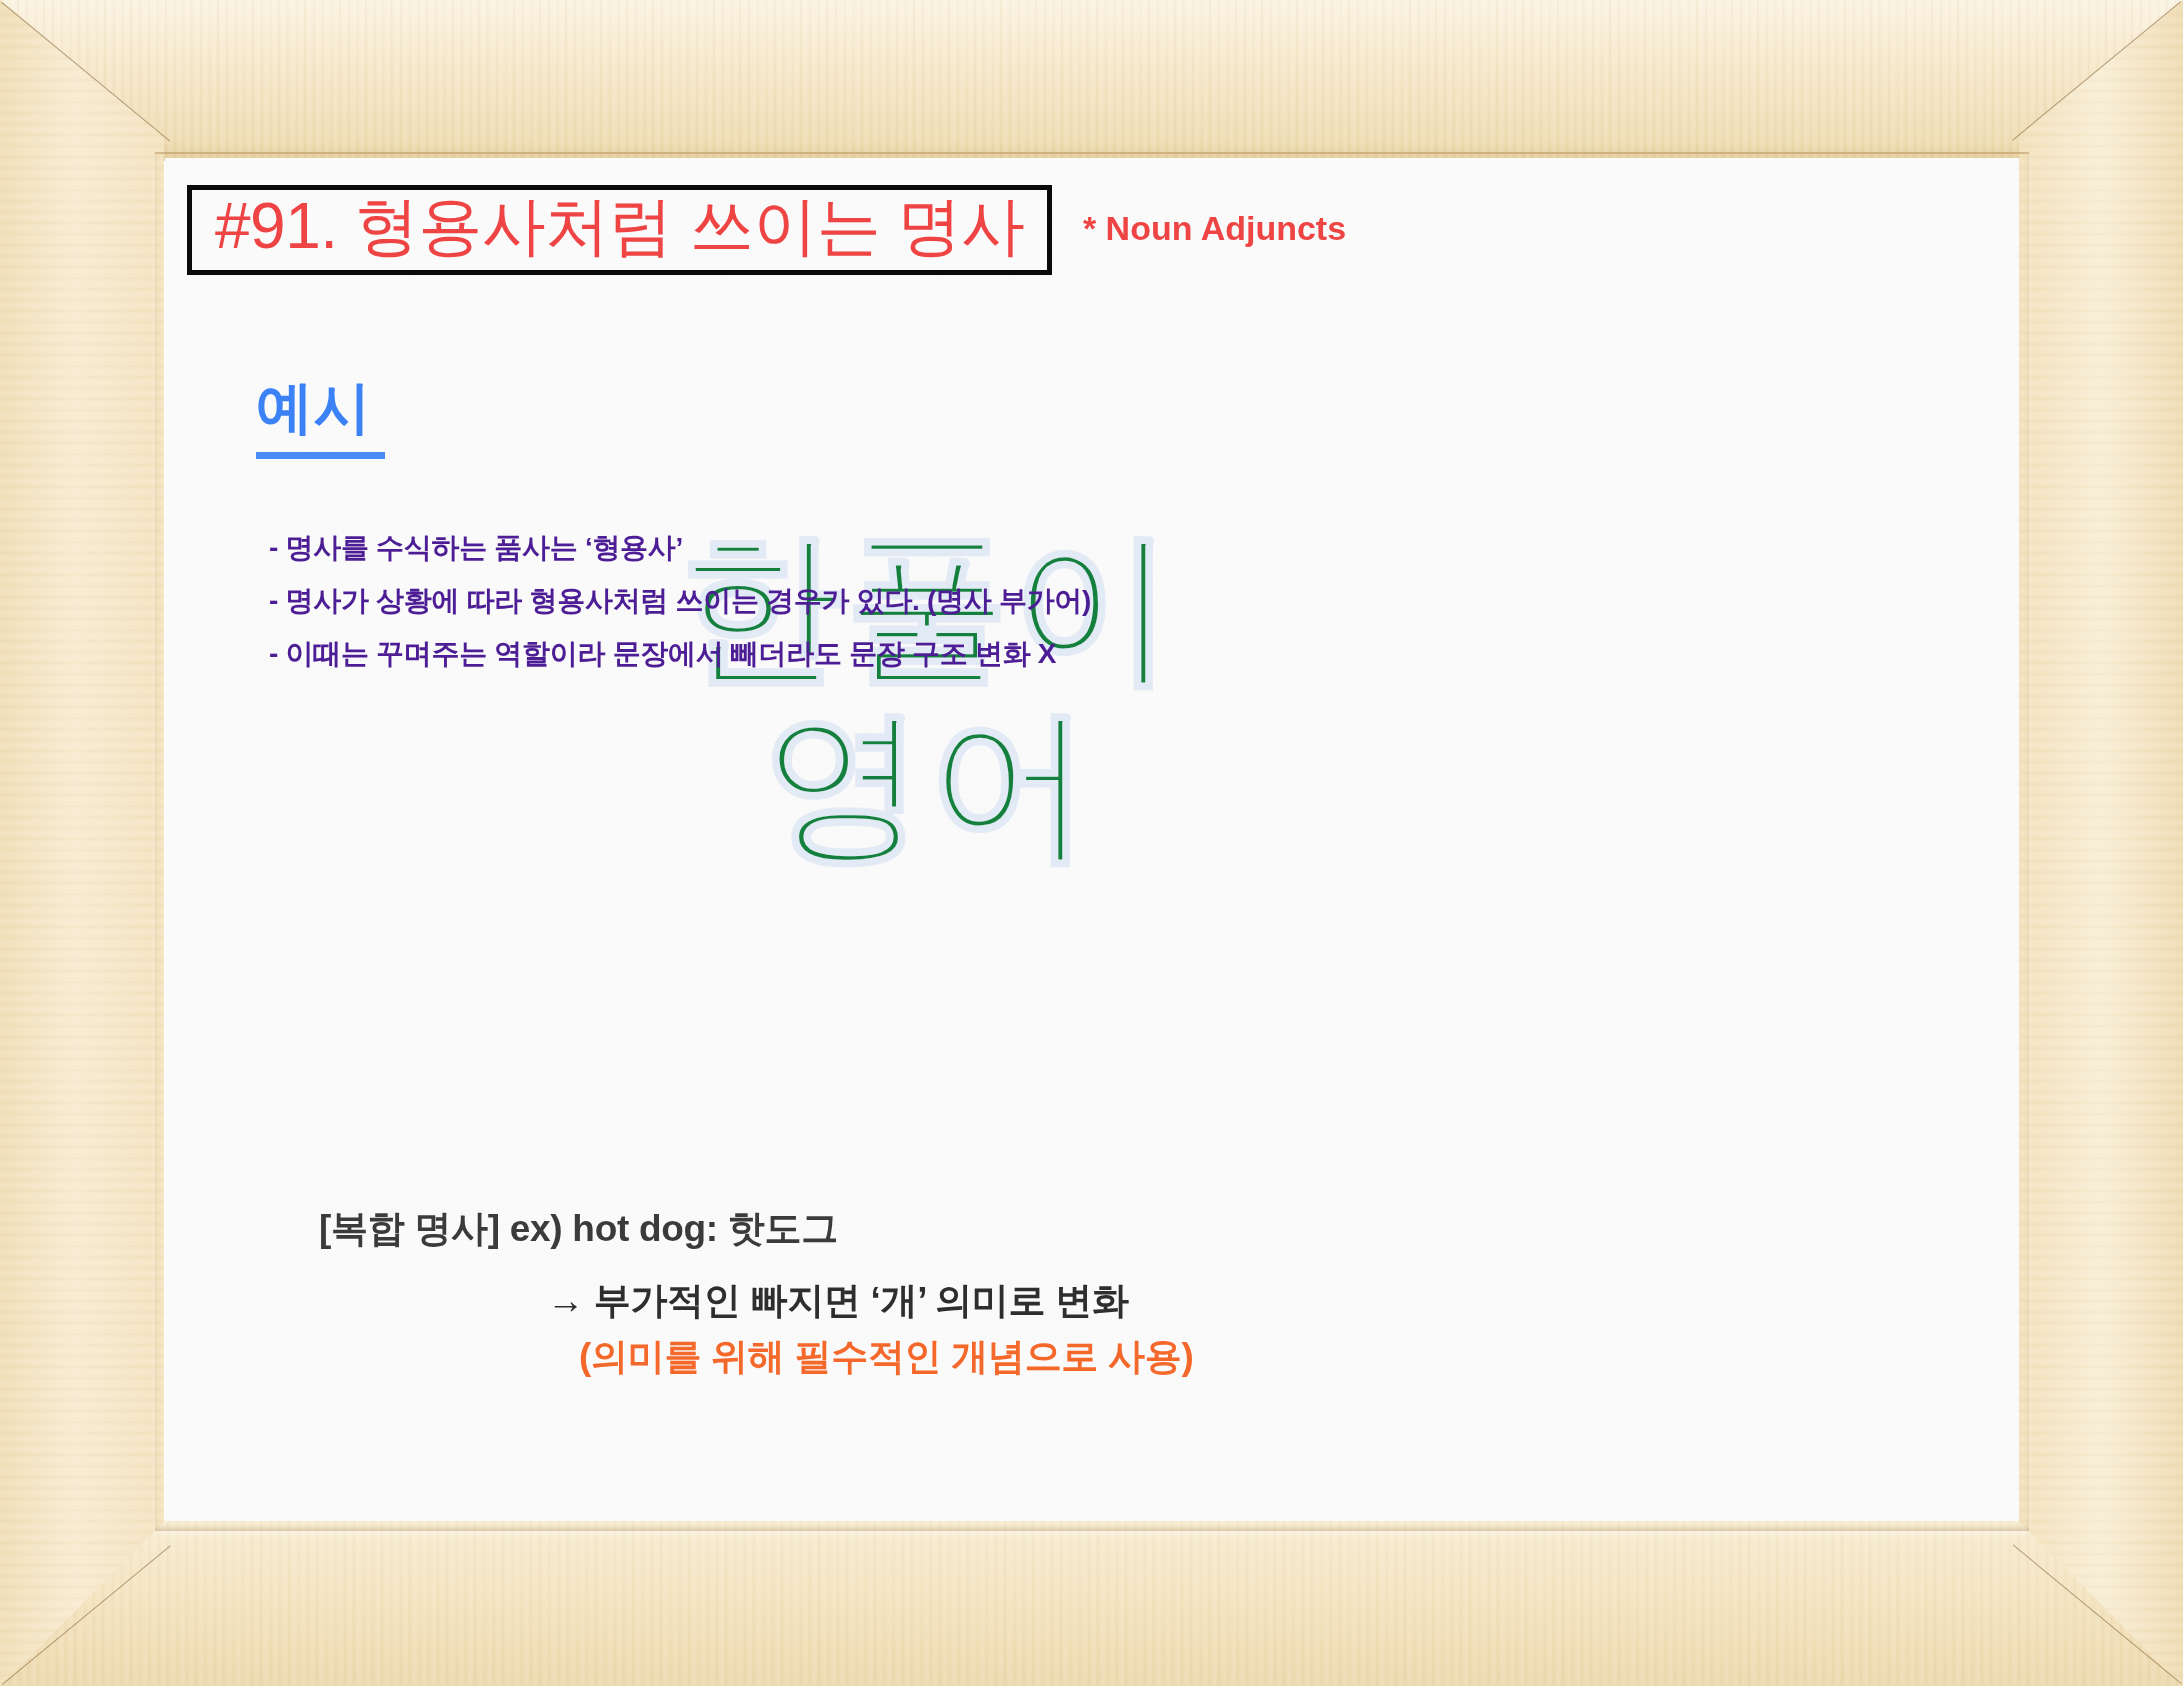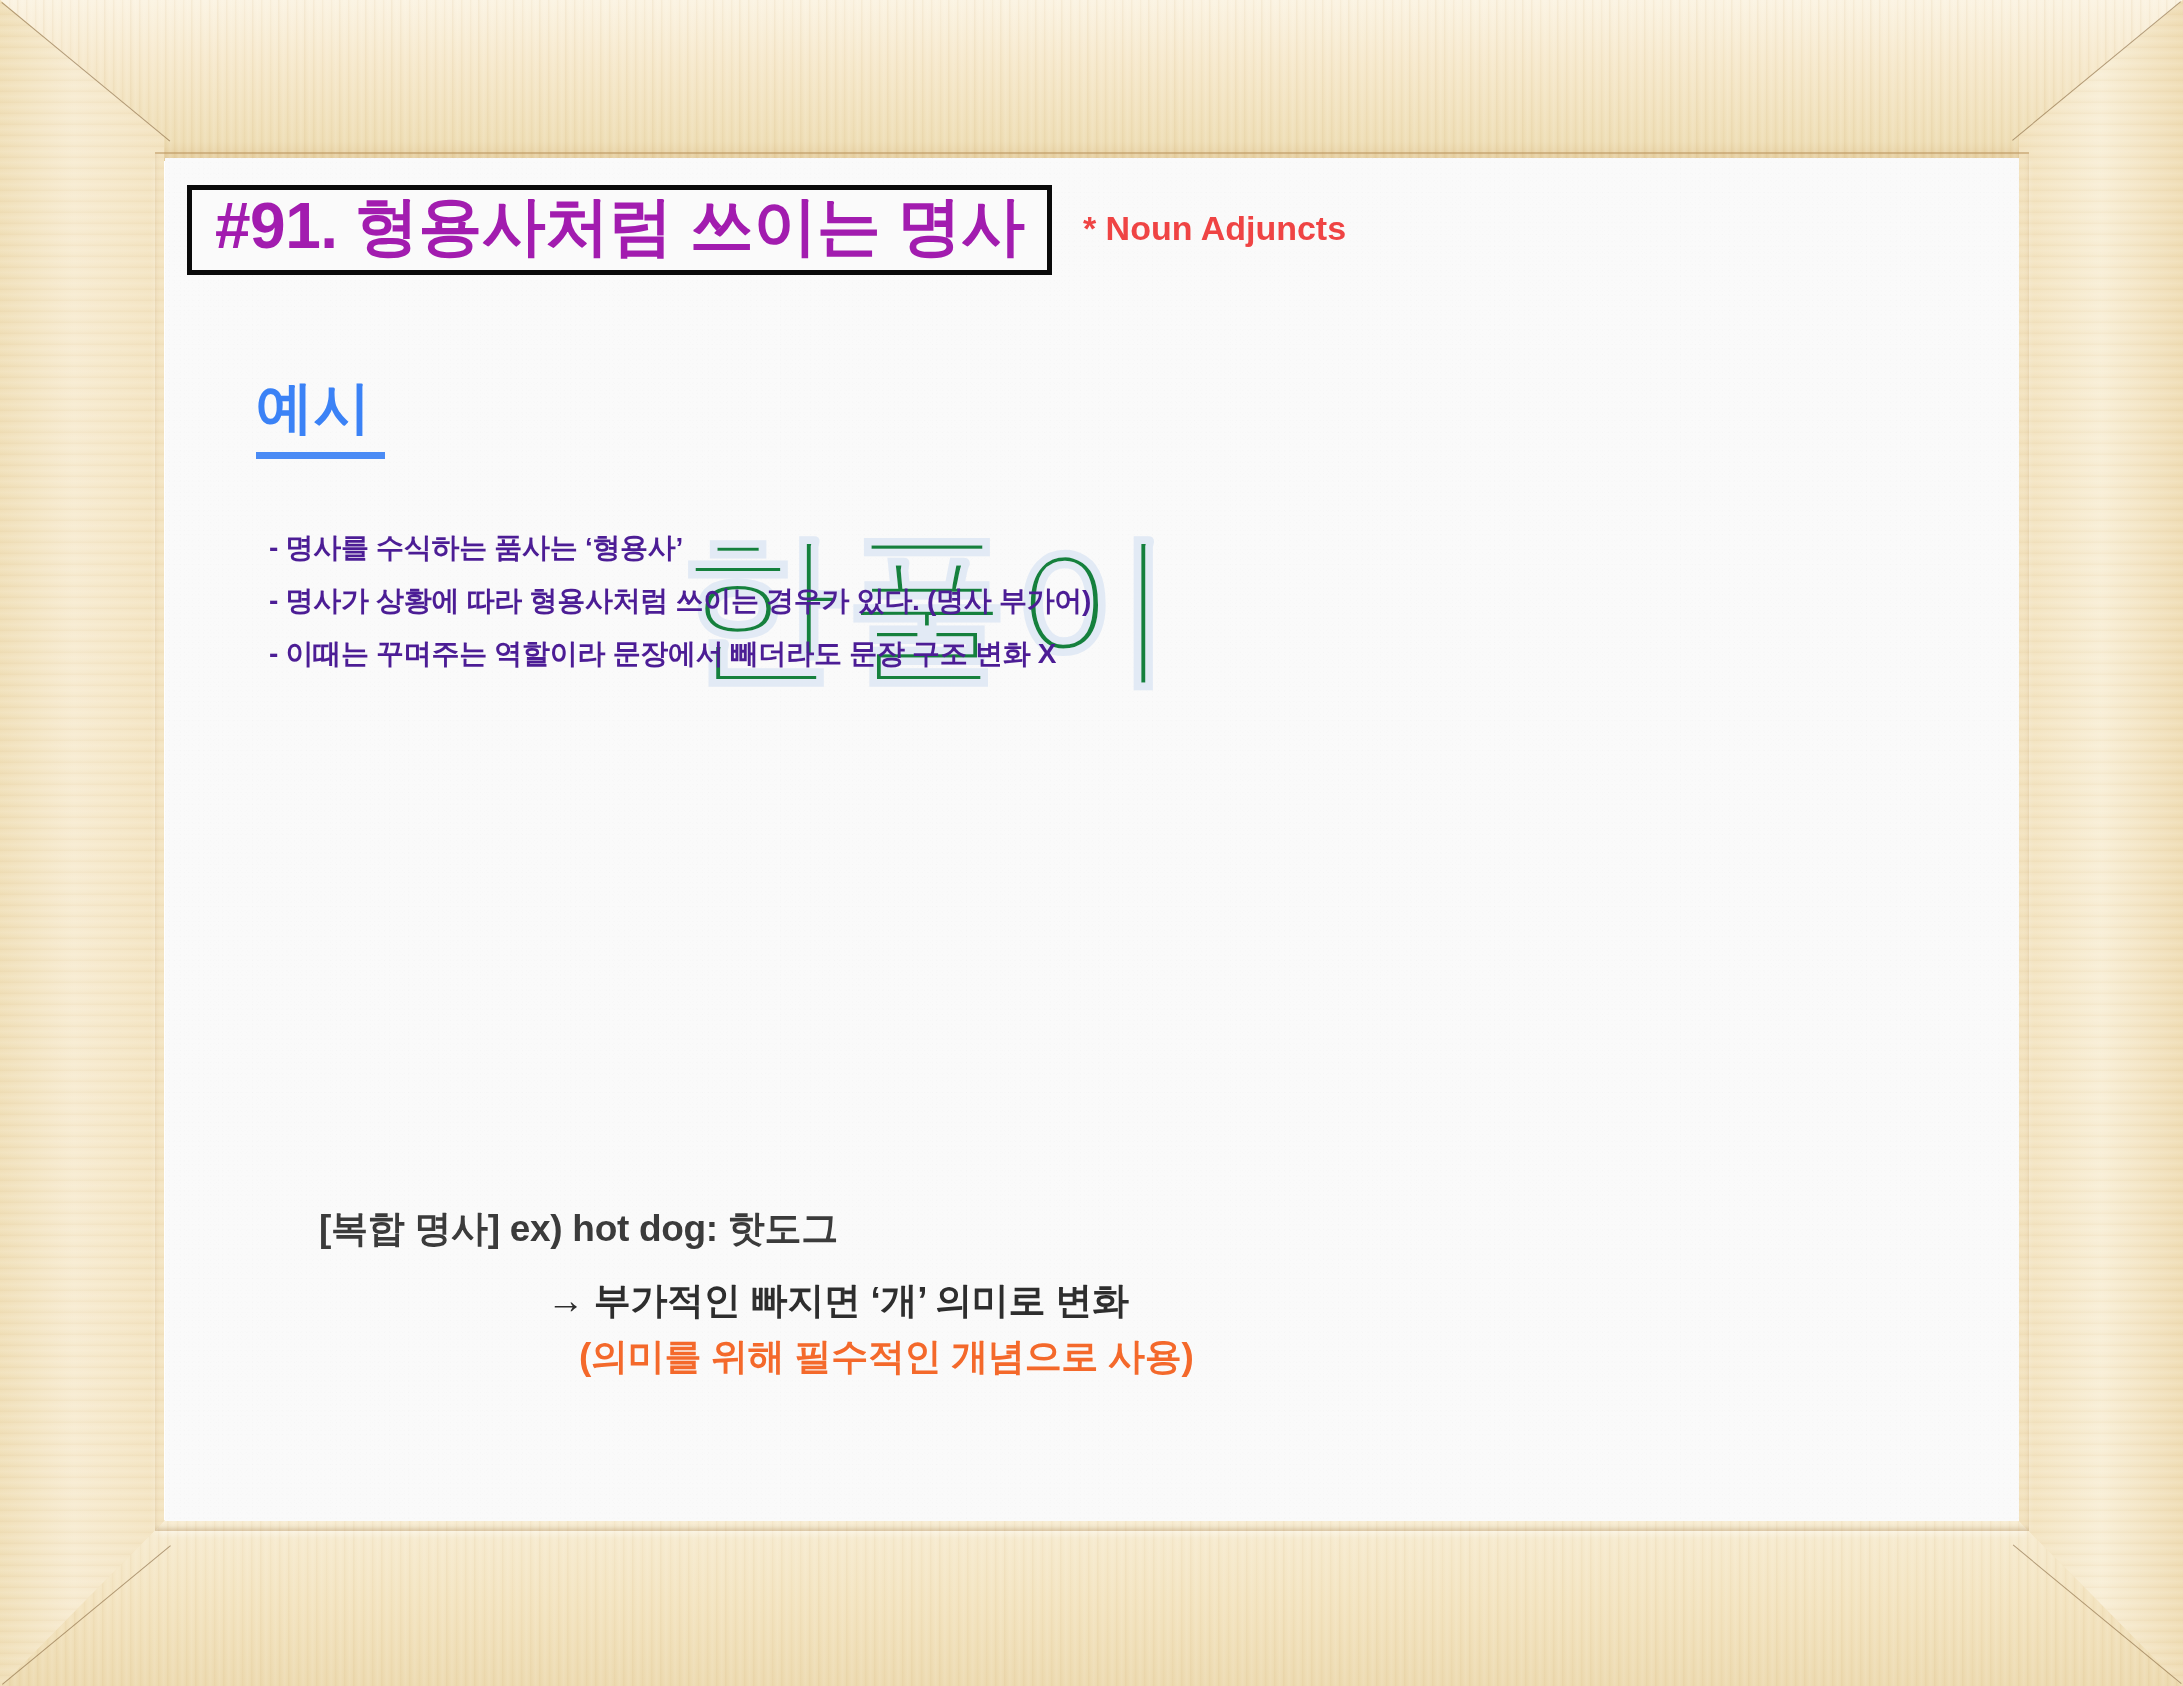--- a/index.html
+++ b/index.html
@@ -212,22 +212,22 @@
     gap: 30.5px;
   }
   #title-box {
     border: 5.5px solid #0a0a0a;
     padding: 4.4px 23px 12px 23px;
     background: #fafafa;
     line-height: 1;
   }
   #title-text {
     font-size: 64px;
-    font-weight: 700;
-    color: #a21caf;
+    font-weight: 400;
+    color: #ef4444;
     letter-spacing: -0.5px;
     white-space: nowrap;
   }
   #subtitle-text {
     font-size: 34px;
     font-weight: 700;
     color: #ef4444;
     white-space: nowrap;
     padding-bottom: 4.4px;
   }
@@ -321,20 +321,21 @@
     <div class="mitre mitre-tr"></div>
     <div class="mitre mitre-bl"></div>
     <div class="mitre mitre-br"></div>
     <div class="frame-inner-bevel"></div>
   </div>
 
   <div id="slide">
 
     <div class="wm" id="wm-big">
       <span class="wl">한풀이</span>
+      <span class="wl">영어</span>
     </div>
 
     <div id="content">
 
       <div id="title-row">
         <div id="title-box">
           <div id="title-text">#91. 형용사처럼 쓰이는 명사</div>
         </div>
         <div id="subtitle-text">* Noun Adjuncts</div>
       </div>

